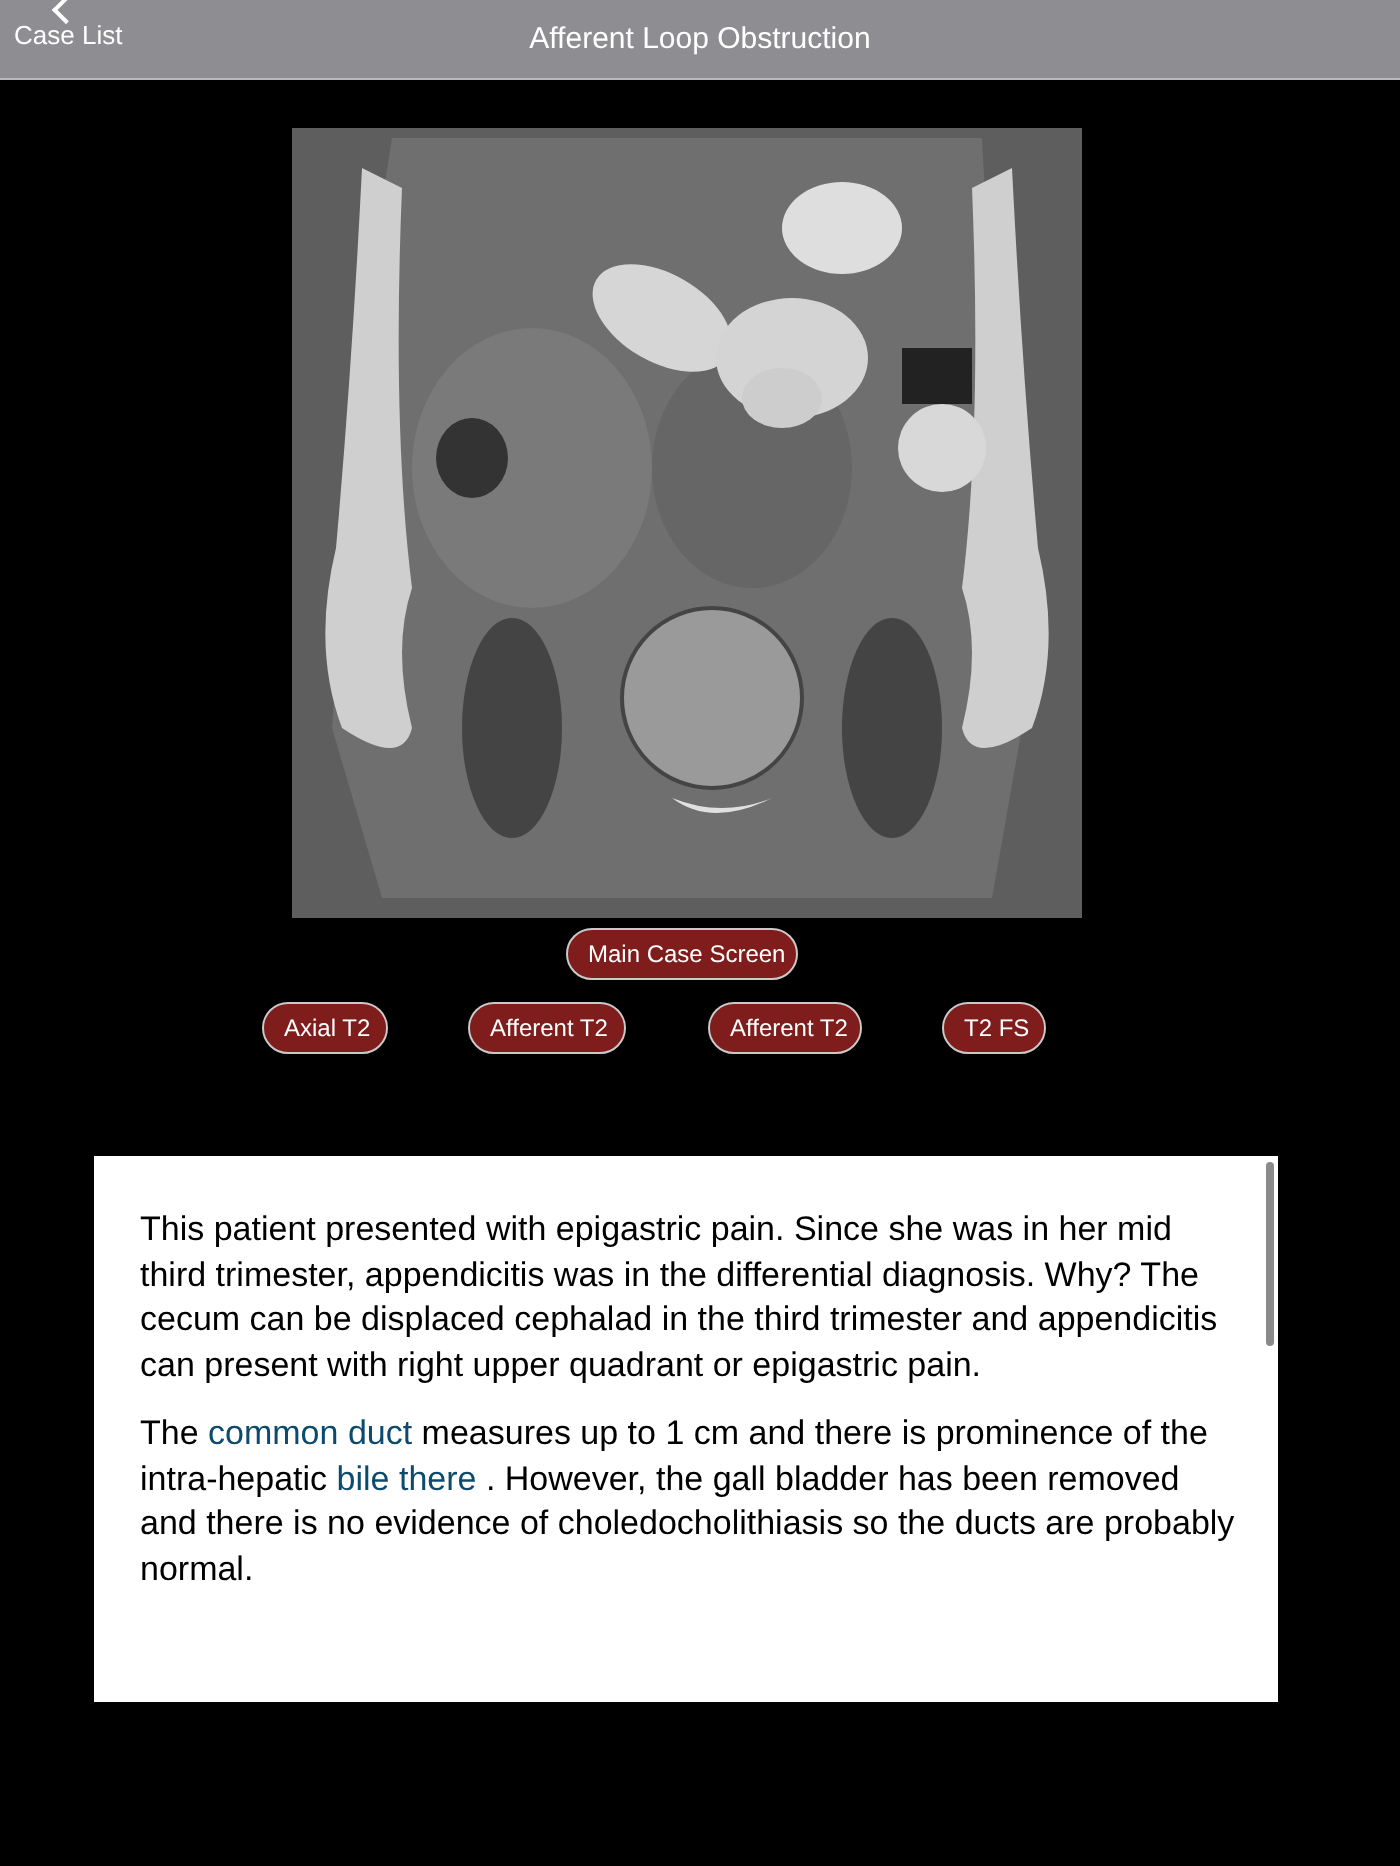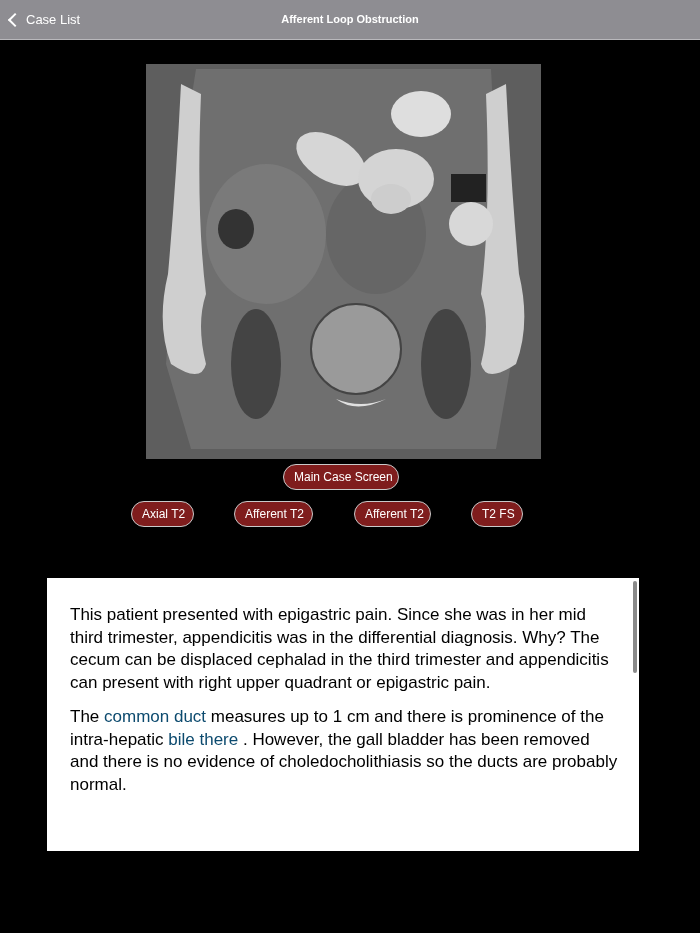--- a/index.html
+++ b/index.html
@@ -1,25 +1,25 @@
 <!DOCTYPE html>
 <html><head>
 <meta charset="utf-8">
 <style>
   html, body { margin:0; padding:0; }
   body { width:700px; height:933px; background:#000; position:relative; overflow:hidden;
          font-family:"Liberation Sans", "DejaVu Sans", sans-serif; }
   .navbar { position:absolute; left:0; top:0; width:700px; height:39px; background:#8e8d92;
             border-bottom:1px solid #b9b8bc; }
   .back { position:absolute; left:7px; top:0; height:39px; display:flex; align-items:center;
-          color:#fff; font-size:13px; cursor:pointer; }
+          color:#fff; font-size:13px; cursor:pointer;flex-direction:column; }
   .back .chev { width:8px; height:8px; border-left:2px solid #fff; border-bottom:2px solid #fff;
                 transform:rotate(45deg); margin:0 6px 0 3px; }
   .title { position:absolute; left:0; right:0; top:0; height:34px; line-height:39px; text-align:center;
-           color:#fff; font-size:11px; font-weight:bold; pointer-events:none; }
+           color:#fff; font-size:15px; font-weight:normal; pointer-events:none; }
   .mri { position:absolute; left:146px; top:64px; width:395px; height:395px; background:#6e6e6e; overflow:hidden; }
   .mri svg { display:block; }
   .pill { position:absolute; height:26px; line-height:24px; box-sizing:border-box;
           border:1.5px solid #c9c9c9; border-radius:13px; background:#7f1d1d; color:#fff;
           font-size:12px; text-align:center; cursor:pointer; padding:0 10px; white-space:nowrap; }
   .panel { position:absolute; left:47px; top:578px; width:592px; height:273px; background:#fff; overflow:hidden; }
   .content { position:absolute; left:23px; top:26px; width:550px; color:#000; font-size:17px; line-height:22.5px; }
   .content h3 { margin:0 0 12px 0; font-size:17px; font-weight:bold; }
   .content p { margin:0 0 12px 0; }
   .content a { color:#0c4a6e; text-decoration:none; }

